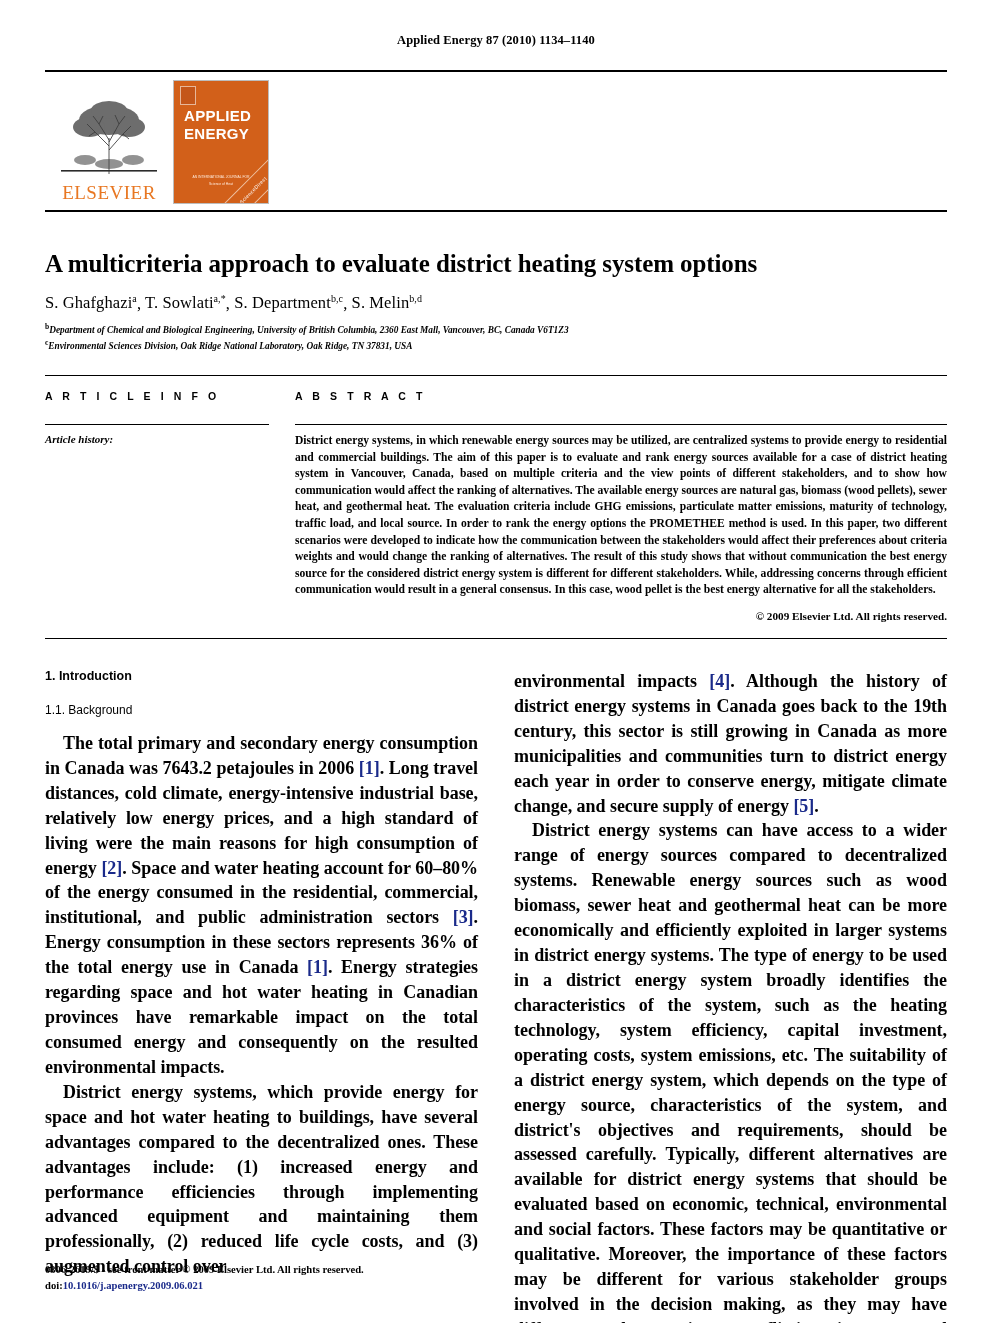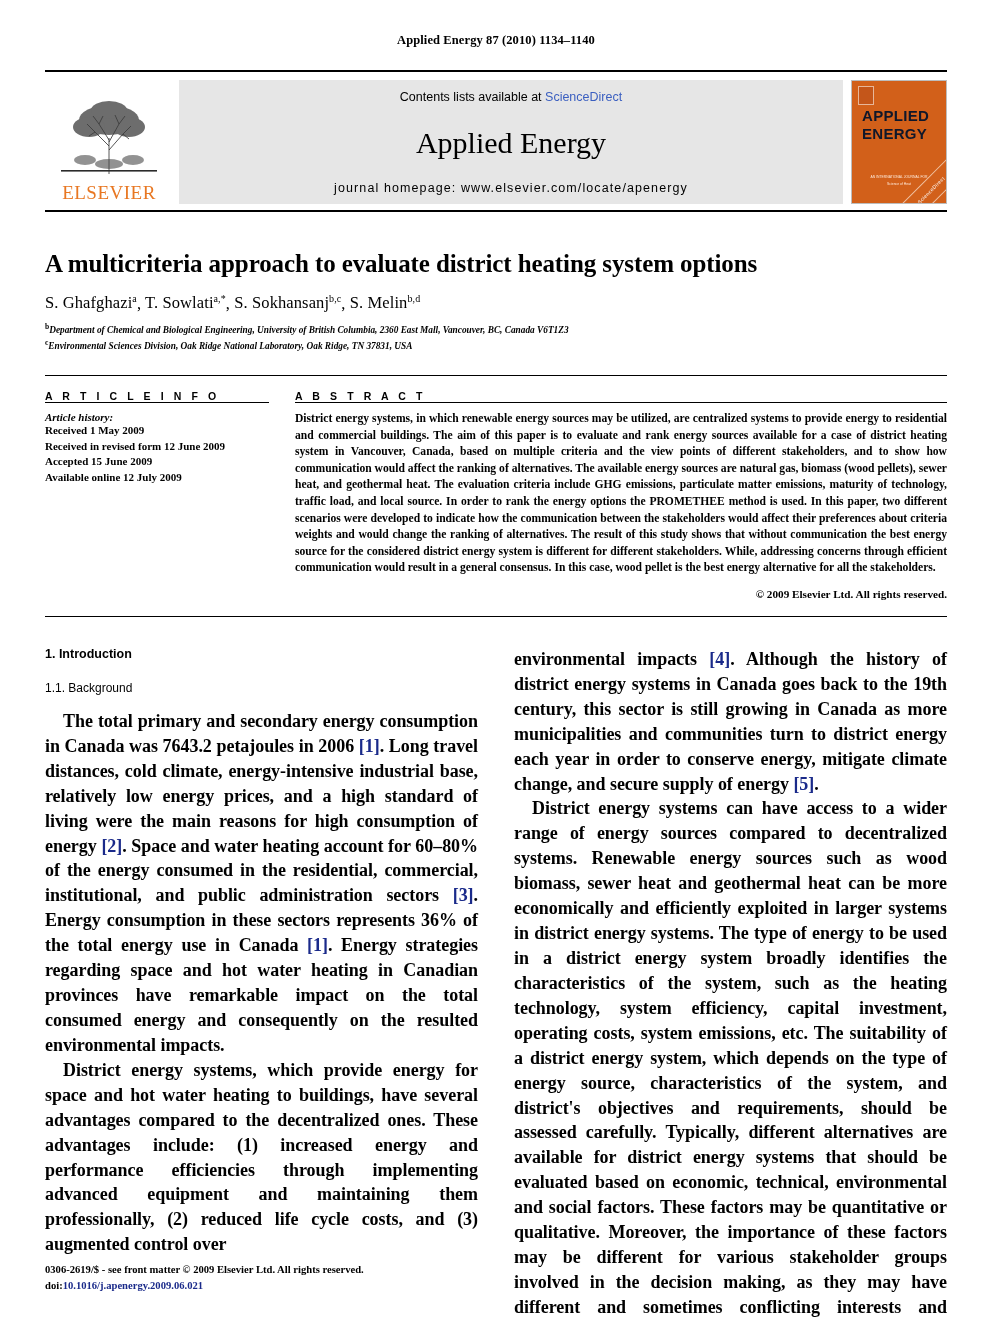--- a/index.html
+++ b/index.html
@@ -105,21 +105,21 @@
     border: 1px solid #e7b79a;
     box-sizing: border-box;
   }
   .cover-title {
     position: absolute;
     top: 26px; left: 10px; right: 6px;
     font-family: "Liberation Sans", sans-serif;
     font-weight: bold;
     font-size: 15px;
     line-height: 1.22;
-    color: #0f172a;
+    color: #ffffff;
     letter-spacing: 0.3px;
   }
   .cover-foot {
     position: absolute;
     bottom: 16px; left: 0; right: 0;
     text-align: center;
     font-family: "Liberation Sans", sans-serif;
     font-size: 3.4px;
     color: #ffe9da;
     line-height: 1.9;
@@ -186,21 +186,21 @@
     flex: 0 0 250px;
     padding-right: 26px;
     box-sizing: border-box;
   }
   .col-abstract { flex: 1 1 auto; }
   .sec-head {
     font-family: "Liberation Sans", sans-serif;
     font-size: 10.5px;
     font-weight: bold;
     letter-spacing: 3.6px;
-    margin-bottom: 0;
+    margin-bottom: 22px;
   }
   .info-rule {
     border-top: 1px solid #000;
     margin: 0 0 8px 0;
   }
   .info-label {
     font-size: 11px;
     font-style: italic;
     font-weight: bold;
   }
@@ -319,25 +319,20 @@
         <g fill="#4a4a4a" opacity="0.6">
           <ellipse cx="30" cy="66" rx="11" ry="5"></ellipse>
           <ellipse cx="78" cy="66" rx="11" ry="5"></ellipse>
           <ellipse cx="54" cy="70" rx="14" ry="5"></ellipse>
         </g>
         <rect x="6" y="76" width="96" height="1.6" fill="#2b2b2b"></rect>
       </svg>
       <div class="elsevier-word">ELSEVIER</div>
     </div>
 
-    <div class="contents-box">
-      <div class="contents-line"><span>Contents lists available at </span><span class="sd-link">ScienceDirect</span></div>
-      <div class="journal-name">Applied Energy</div>
-      <div class="homepage-line">journal homepage: www.elsevier.com/locate/apenergy</div>
-    </div>
 
     <div class="cover-thumb">
       <div class="cover-mini-logo"></div>
       <div class="cover-title">
         <div>APPLIED</div>
         <div>ENERGY</div>
       </div>
       <div class="cover-foot">
         <div>AN INTERNATIONAL JOURNAL FOR</div>
         <div>Science of Heat</div>
@@ -345,43 +340,37 @@
       <div class="cover-ribbon">ScienceDirect</div>
     </div>
   </div>
   <div class="masthead-rule"></div>
 
   <div class="title-block">
     <h1 class="paper-title">A multicriteria approach to evaluate district heating system options</h1>
     <div class="authors">
       <span><span>S. Ghafghazi</span><sup>a</sup></span>,
       <span><span>T. Sowlati</span><sup>a,*</sup></span>,
-      <span><span>S. Sokhansanj</span><sup>b,c</sup></span>,
+      <span><span>S. Department</span><sup>b,c</sup></span>,
       <span><span>S. Melin</span><sup>b,d</sup></span>
     </div>
     <div class="affils">
       <div><sup>b</sup><span>Department of Chemical and Biological Engineering, University of British Columbia, 2360 East Mall, Vancouver, BC, Canada V6T1Z3</span></div>
       <div><sup>c</sup><span>Environmental Sciences Division, Oak Ridge National Laboratory, Oak Ridge, TN 37831, USA</span></div>
     </div>
   </div>
 
   <div class="info-rule-top"></div>
 
   <div class="info-abstract">
 
     <div class="col-info">
       <div class="sec-head">A R T I C L E    I N F O</div>
       <div class="info-rule"></div>
       <div class="info-label">Article history:</div>
-      <div class="info-list">
-        <div>Received 1 May 2009</div>
-        <div>Received in revised form 12 June 2009</div>
-        <div>Accepted 15 June 2009</div>
-        <div>Available online 12 July 2009</div>
-      </div>
     </div>
 
     <div class="col-abstract">
       <div class="sec-head">A B S T R A C T</div>
       <div class="info-rule"></div>
       <div class="abstract-text">District energy systems, in which renewable energy sources may be utilized, are centralized systems to provide energy to residential and commercial buildings. The aim of this paper is to evaluate and rank energy sources available for a case of district heating system in Vancouver, Canada, based on multiple criteria and the view points of different stakeholders, and to show how communication would affect the ranking of alternatives. The available energy sources are natural gas, biomass (wood pellets), sewer heat, and geothermal heat. The evaluation criteria include GHG emissions, particulate matter emissions, maturity of technology, traffic load, and local source. In order to rank the energy options the PROMETHEE method is used. In this paper, two different scenarios were developed to indicate how the communication between the stakeholders would affect their preferences about criteria weights and would change the ranking of alternatives. The result of this study shows that without communication the best energy source for the considered district energy system is different for different stakeholders. While, addressing concerns through efficient communication would result in a general consensus. In this case, wood pellet is the best energy alternative for all the stakeholders.</div>
       <div class="abstract-copy">© 2009 Elsevier Ltd. All rights reserved.</div>
     </div>
   </div>
 

